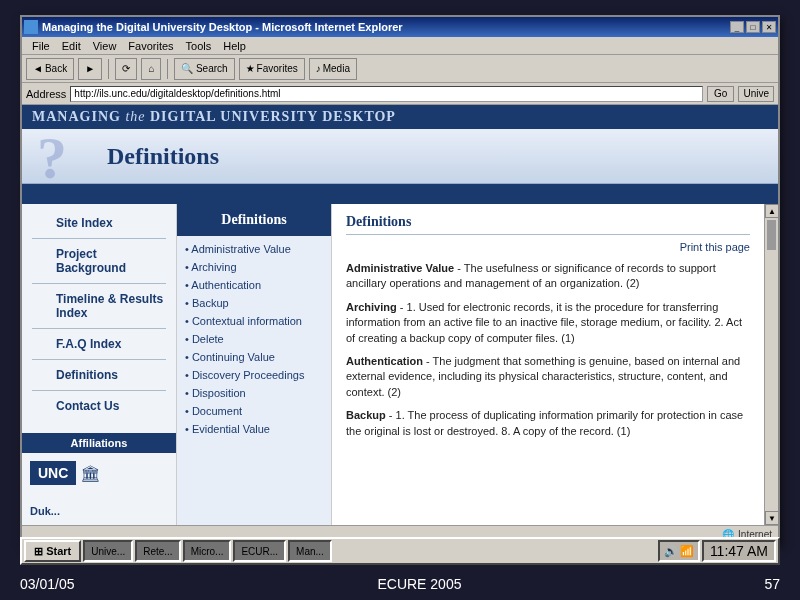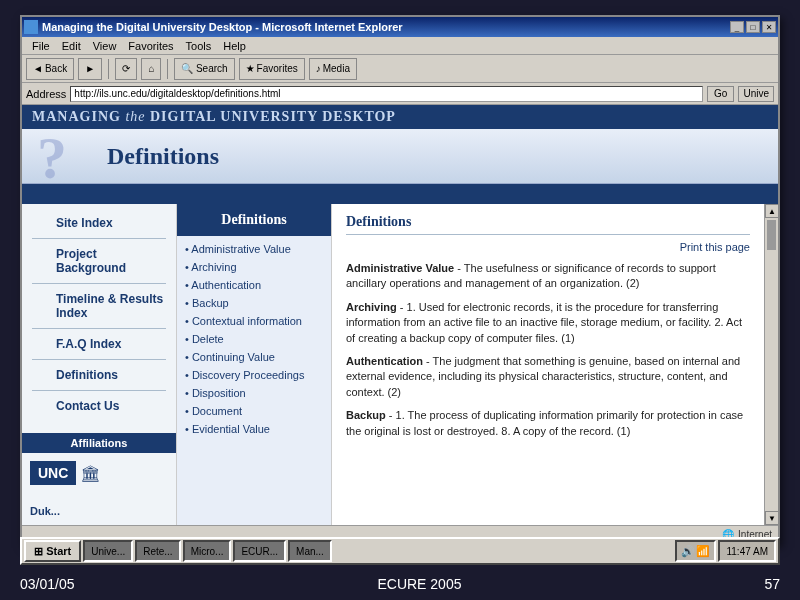--- a/index.html
+++ b/index.html
@@ -384,21 +384,21 @@
       overflow: hidden;
       white-space: nowrap;
     }
     .taskbar-spacer { flex: 1; }
     .taskbar-clock {
       background: #b8b4ac;
       border: 2px solid;
       border-color: #444 #fff #fff #444;
       height: 22px;
       padding: 0 6px;
-      font-size: 10px;
+      font-size: 14px;
       display: flex;
       align-items: center;
     }
     .taskbar-tray {
       display: flex;
       align-items: center;
       gap: 2px;
       height: 22px;
       padding: 0 4px;
       background: #b8b4ac;

